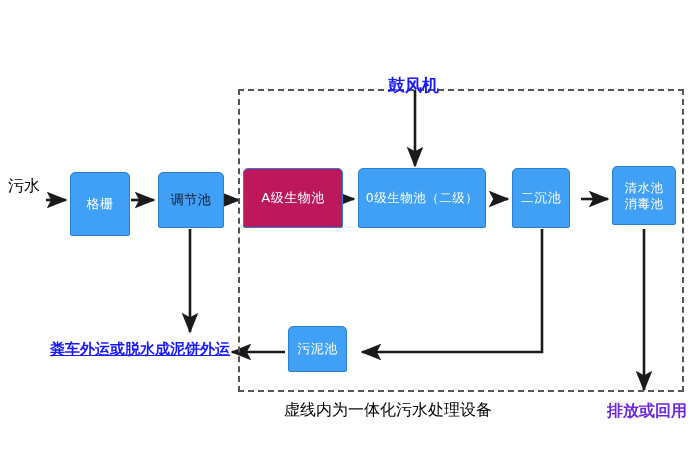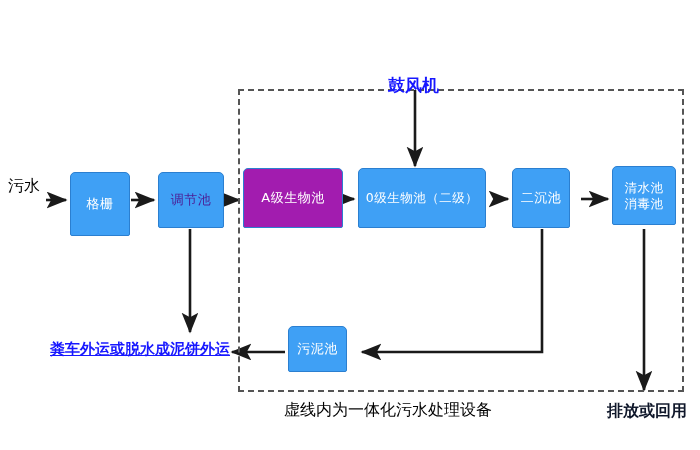--- a/index.html
+++ b/index.html
@@ -83,30 +83,30 @@
       <line x1="415" y1="90" x2="415" y2="166"></line>
       <line x1="190" y1="229" x2="190" y2="332"></line>
       <line x1="285" y1="352" x2="232" y2="352"></line>
       <line x1="644" y1="229" x2="644" y2="390"></line>
       <path d="M542,229 L542,352 L362,352"></path>
     </g>
   </svg>
 
   <div id="nodes-root">
       <div class="pbox" style="left: 70px; top: 172px; width: 60px; height: 64px; background: rgb(63, 160, 245); border-color: rgb(43, 127, 208); color: rgb(255, 255, 255);">格栅</div>
-      <div class="pbox" style="left: 158px; top: 172px; width: 66px; height: 56px; background: rgb(63, 160, 245); border-color: rgb(43, 127, 208); color: #4c1d95;">调节池</div>
-      <div class="pbox" style="left: 243px; top: 168px; width: 100px; height: 60px; background: #a21caf; border-color: rgb(43, 127, 208); color: rgb(255, 255, 255);">A级生物池</div>
+      <div class="pbox" style="left: 158px; top: 172px; width: 66px; height: 56px; background: rgb(63, 160, 245); border-color: rgb(43, 127, 208); color: #0f172a;">调节池</div>
+      <div class="pbox" style="left: 243px; top: 168px; width: 100px; height: 60px; background: #be185d; border-color: rgb(43, 127, 208); color: rgb(255, 255, 255);">A级生物池</div>
       <div class="pbox small" style="left: 358px; top: 168px; width: 128px; height: 60px; background: rgb(63, 160, 245); border-color: rgb(43, 127, 208); color: rgb(255, 255, 255);">0级生物池（二级）</div>
       <div class="pbox" style="left: 512px; top: 168px; width: 58px; height: 60px; background: rgb(63, 160, 245); border-color: rgb(43, 127, 208); color: rgb(255, 255, 255);">二沉池</div>
       <div class="pbox small" style="left: 612px; top: 166px; width: 64px; height: 59px; background: rgb(63, 160, 245); border-color: rgb(43, 127, 208); color: rgb(255, 255, 255);">清水池
 消毒池</div>
       <div class="pbox" style="left: 288px; top: 326px; width: 59px; height: 46px; background: rgb(63, 160, 245); border-color: rgb(43, 127, 208); color: rgb(255, 255, 255);">污泥池</div>
     </div>
 
   <div id="labels-root">
       <div class="tlabel black t-influent" style="left: 8px; top: 176px; color: rgb(0, 0, 0);">污水</div>
       <div class="tlabel blue t-blower" style="left: 388px; top: 50px; color: rgb(24, 24, 255); margin-top: 24px;">鼓风机</div>
       <div class="tlabel blue t-sludgeout" style="left: 50px; top: 340px; color: rgb(24, 24, 255); text-decoration: underline;">粪车外运或脱水成泥饼外运</div>
       <div class="tlabel black t-dashednote" style="left: 240px; top: 400px; color: rgb(0, 0, 0); margin-left: 44px;">虚线内为一体化污水处理设备</div>
-      <div class="tlabel blue t-effluent" style="left: 607px; top: 401px; color: #0f172a;">排放或回用</div>
+      <div class="tlabel blue t-effluent" style="left: 607px; top: 401px; color: #6d28d9;">排放或回用</div>
     </div>
 
 </div>
 
 </body></html>

